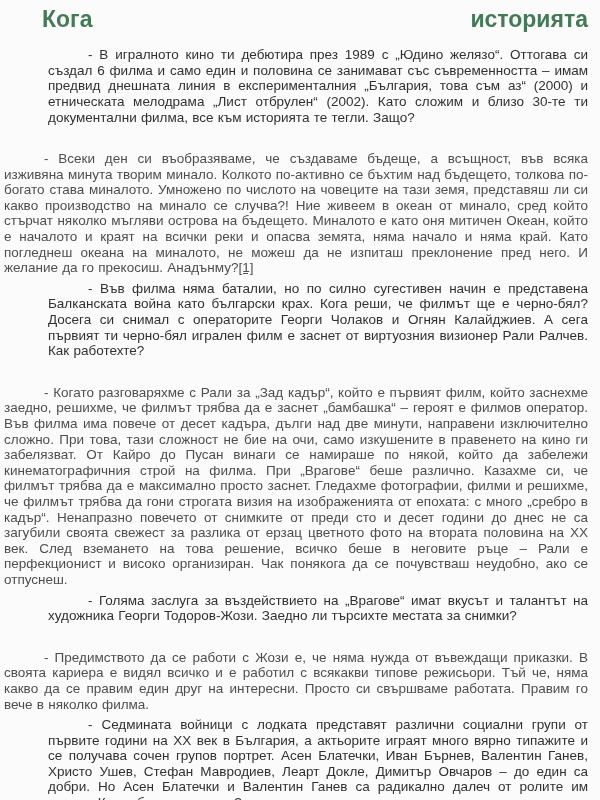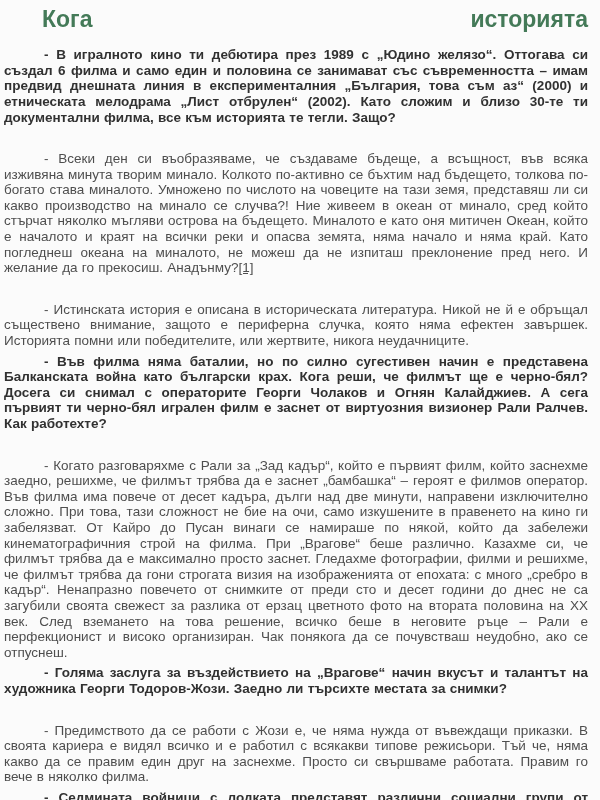--- a/index.html
+++ b/index.html
@@ -37,22 +37,23 @@
   }
   .body p{
     font-size:13.5px;
     line-height:15.6px;
     text-align:justify;
     text-indent:40px;
     margin:0 0 5px 0;
     word-spacing:0.5px;
   }
   .body p.question{
-    font-weight:bold;
+    font-weight:normal;
     color:var(--question-color);
+    margin-left:44px;
   }
   .body p.answer{
     color:var(--answer-color);
     margin-top:26px;
   }
   a.footnote{
     color:inherit;
     text-decoration:underline;
     cursor:pointer;
   }
@@ -60,20 +61,19 @@
 </head>
 <body>
 
 <div class="page">
   <h1 class="title">
     <div class="title-line1">Кога историята</div>
   </h1>
   <div class="body">
       <p class="question">- В игралното кино ти дебютира през 1989 с „Юдино желязо“. Оттогава си създал 6 филма и само един и половина се занимават със съвременността – имам предвид днешната линия в експерименталния „България, това съм аз“ (2000) и етническата мелодрама „Лист отбрулен“ (2002). Като сложим и близо 30-те ти документални филма, все към историята те тегли. Защо?</p>
       <p class="answer">- Всеки ден си въобразяваме, че създаваме бъдеще, а всъщност, във всяка изживяна минута творим минало. Колкото по-активно се бъхтим над бъдещето, толкова по-богато става миналото. Умножено по числото на човеците на тази земя, представяш ли си какво производство на минало се случва?! Ние живеем в океан от минало, сред който стърчат няколко мъгляви острова на бъдещето. Миналото е като оня митичен Океан, който е началото и краят на всички реки и опасва земята, няма начало и няма край. Като погледнеш океана на миналото, не можеш да не изпиташ преклонение пред него. И желание да го прекосиш. Анадънму?<a class="footnote" href="#">[1]</a></p>
-      <p class="answer">- Истинската история е описана в историческата литература. Никой не й е обръщал съществено внимание, защото е периферна случка, която няма ефектен завършек. Историята помни или победителите, или жертвите, никога неудачниците.</p>
       <p class="question">- Във филма няма баталии, но по силно сугестивен начин е представена Балканската война като български крах. Кога реши, че филмът ще е черно-бял? Досега си снимал с операторите Георги Чолаков и Огнян Калайджиев. А сега първият ти черно-бял игрален филм е заснет от виртуозния визионер Рали Ралчев. Как работехте?</p>
       <p class="answer">- Когато разговаряхме с Рали за „Зад кадър“, който е първият филм, който заснехме заедно, решихме, че филмът трябва да е заснет „бамбашка“ – героят е филмов оператор. Във филма има повече от десет кадъра, дълги над две минути, направени изключително сложно. При това, тази сложност не бие на очи, само изкушените в правенето на кино ги забелязват. От Кайро до Пусан винаги се намираше по някой, който да забележи кинематографичния строй на филма. При „Врагове“ беше различно. Казахме си, че филмът трябва да е максимално просто заснет. Гледахме фотографии, филми и решихме, че филмът трябва да гони строгата визия на изображенията от епохата: с много „сребро в кадър“. Ненапразно повечето от снимките от преди сто и десет години до днес не са загубили своята свежест за разлика от ерзац цветното фото на втората половина на ХХ век. След вземането на това решение, всичко беше в неговите ръце – Рали е перфекционист и високо организиран. Чак понякога да се почувстваш неудобно, ако се отпуснеш.</p>
-      <p class="question">- Голяма заслуга за въздействието на „Врагове“ начин вкусът и талантът на художника Георги Тодоров-Жози. Заедно ли търсихте местата за снимки?</p>
-      <p class="answer">- Предимството да се работи с Жози е, че няма нужда от въвеждащи приказки. В своята кариера е видял всичко и е работил с всякакви типове режисьори. Тъй че, няма какво да се правим един друг на заснехме. Просто си свършваме работата. Правим го вече в няколко филма.</p>
+      <p class="question">- Голяма заслуга за въздействието на „Врагове“ имат вкусът и талантът на художника Георги Тодоров-Жози. Заедно ли търсихте местата за снимки?</p>
+      <p class="answer">- Предимството да се работи с Жози е, че няма нужда от въвеждащи приказки. В своята кариера е видял всичко и е работил с всякакви типове режисьори. Тъй че, няма какво да се правим един друг на интересни. Просто си свършваме работата. Правим го вече в няколко филма.</p>
       <p class="question">- Седмината войници с лодката представят различни социални групи от първите години на ХХ век в България, а актьорите играят много вярно типажите и се получава сочен групов портрет. Асен Блатечки, Иван Бърнев, Валентин Ганев, Христо Ушев, Стефан Мавродиев, Леарт Докле, Димитър Овчаров – до един са добри. Но Асен Блатечки и Валентин Ганев са радикално далеч от ролите им досега. Как избира актьорите?</p>
     </div>
 </div>
 
 </body></html>

